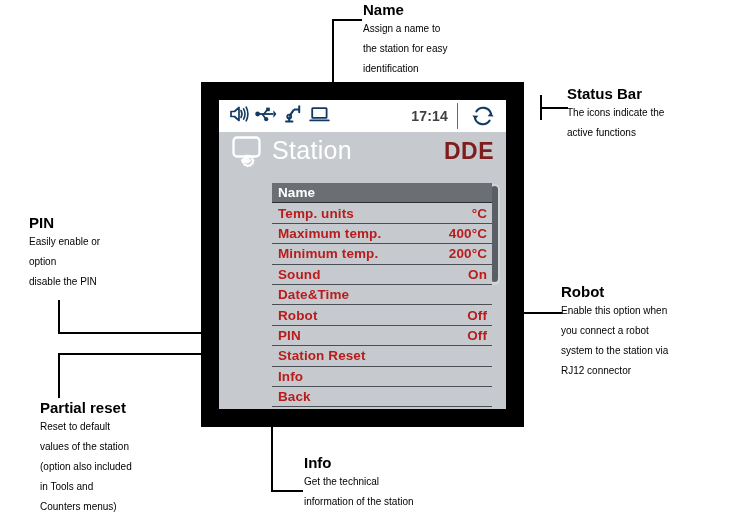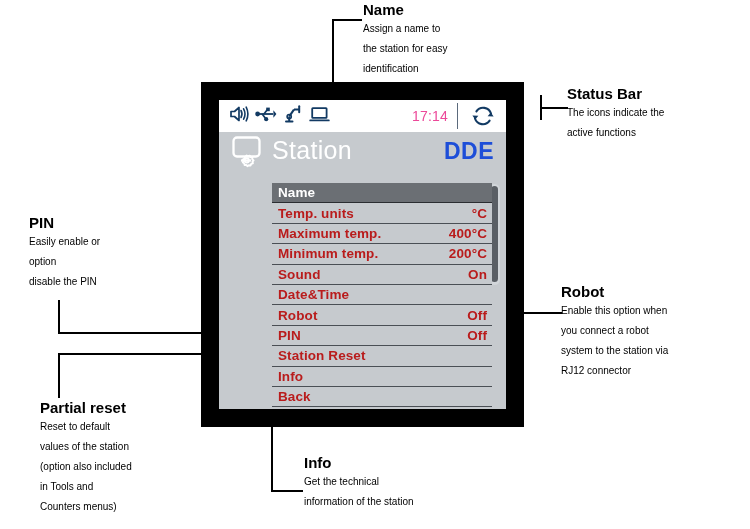--- a/index.html
+++ b/index.html
@@ -71,22 +71,22 @@
   #statusbar .icons {
     display: flex;
     align-items: center;
     gap: 6px;
     padding-left: 10px;
   }
   #statusbar .clock {
     position: absolute;
     right: 58px;
     font-size: 14px;
-    font-weight: normal;
-    color: #ec4899;
+    font-weight: bold;
+    color: #404040;
     letter-spacing: 0.2px;
   }
   #statusbar .divider {
     position: absolute;
     right: 48px;
     top: 3px;
     bottom: 3px;
     width: 1.4px;
     background: #5b6a7c;
   }
@@ -115,21 +115,21 @@
     font-size: 25px;
     color: #ffffff;
     letter-spacing: 0.3px;
   }
   #titlerow .code {
     position: absolute;
     right: 12px;
     top: 6px;
     font-size: 23px;
     font-weight: bold;
-    color: #1d4ed8;
+    color: #7f1d1d;
     letter-spacing: 0.5px;
   }
 
   
   #list {
     position: absolute;
     left: 53px;
     top: 83px;
     width: 220px;
   }

